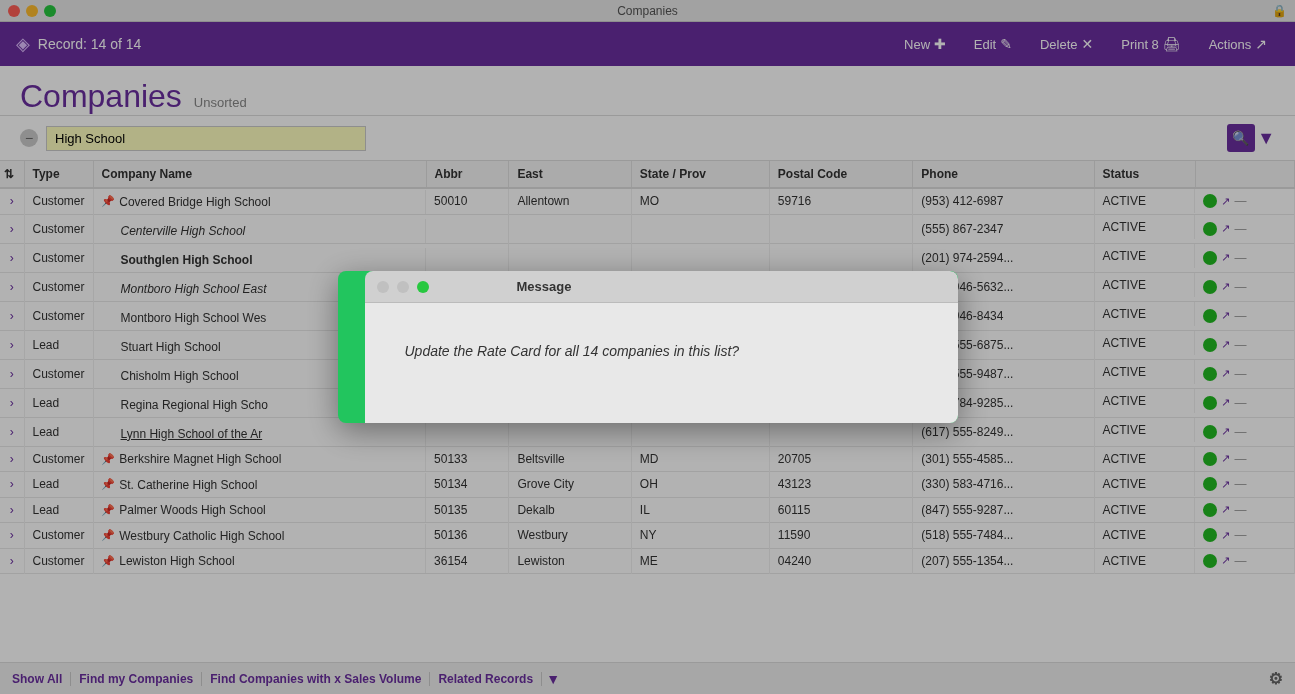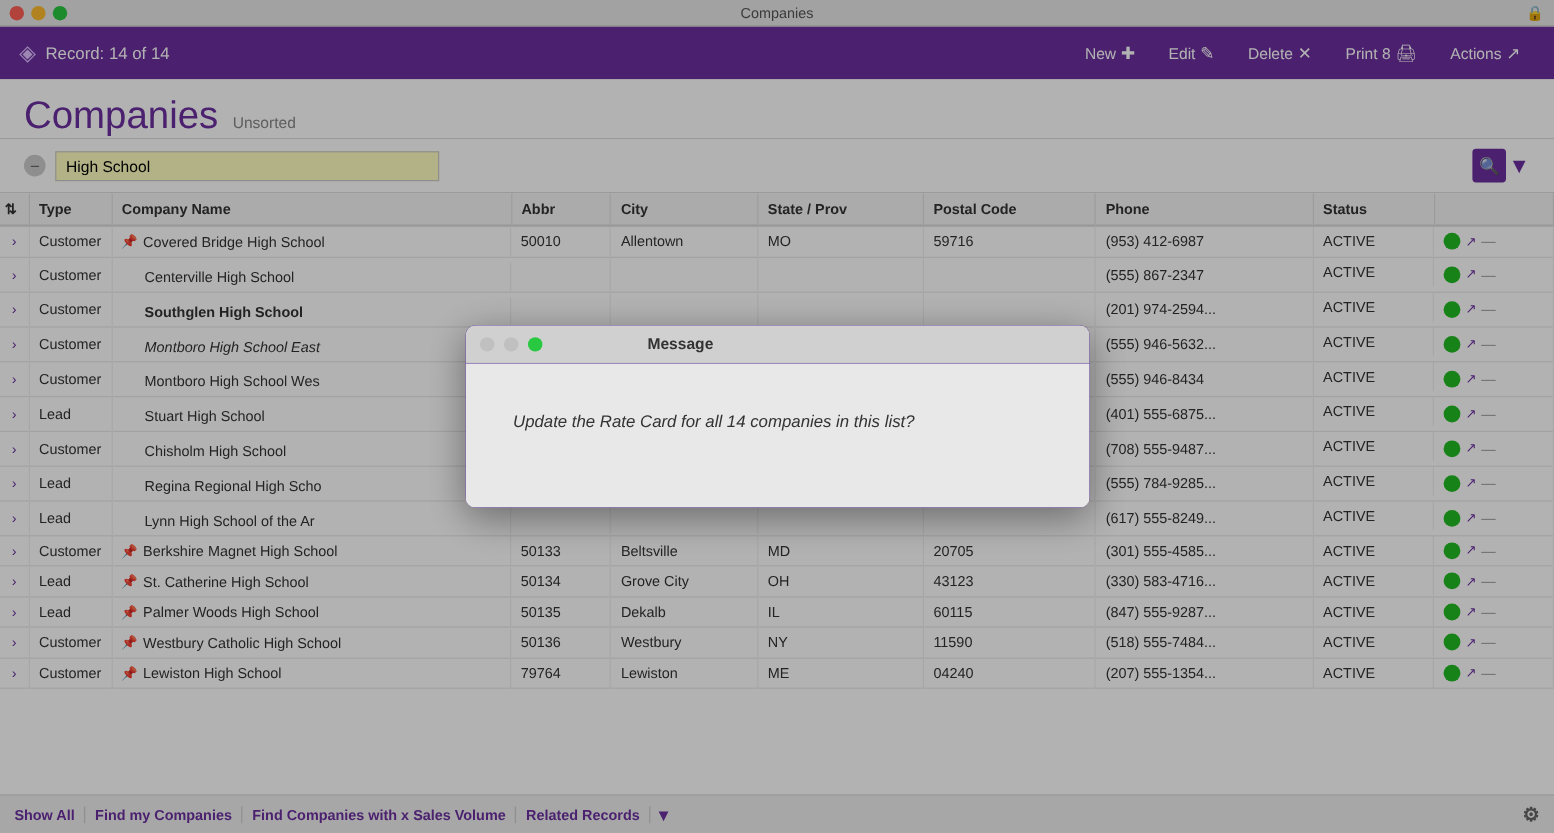--- a/index.html
+++ b/index.html
@@ -230,25 +230,26 @@
     .modal-overlay {
       position: fixed;
       top: 0; left: 0; right: 0; bottom: 0;
       background: rgba(0,0,0,0.3);
       display: flex;
       align-items: center;
       justify-content: center;
       z-index: 1000;
     }
     .modal {
-      background: #4c1d95;
+      background: #22c55e;
       border-radius: 8px;
       box-shadow: 0 8px 32px rgba(0,0,0,0.4);
-      width: 520px;
+      width: 620px;
       overflow: hidden;
+      padding-left: 27px;
     }
     .modal-titlebar {
       background: #d0d0d0;
       padding: 8px 12px;
       display: flex;
       align-items: center;
       gap: 8px;
       border-bottom: 1px solid #bbb;
       border-radius: 8px 8px 0 0;
     }
@@ -371,21 +372,21 @@
     <div class="table-container">
       <table>
         <thead>
           <tr>
             <th>
               <span>⇅</span>
             </th>
             <th>Type</th>
             <th>Company Name</th>
             <th>Abbr</th>
-            <th>City</th>
+            <th>East</th>
             <th>State / Prov</th>
             <th>Postal Code</th>
             <th>Phone</th>
             <th>Status</th>
             <th></th>
           </tr>
         </thead>
         <tbody id="table-body">
         <tr>
       <td style="color:#6b2fa0;font-size:12px;text-align:center;">›</td>
@@ -406,21 +407,21 @@
         <div class="row-actions">
           <span style="width:14px;height:14px;border-radius:50%;background:#22bb22;display:inline-block;"></span>
           <span class="arrow-icon">↗</span>
           <span class="dash-icon">—</span>
         </div>
       </td>
     </tr>
             <tr>
       <td style="color:#6b2fa0;font-size:12px;text-align:center;">›</td>
       <td>Customer</td>
-      <td style="display:flex;align-items:center;gap:4px;">
+      <td style="display:flex;align-items:center;gap:4px;font-style:italic;">
         <span style="width:15px;display:inline-block;"></span>
         Centerville High School
       </td>
       <td></td>
       <td></td>
       <td></td>
       <td></td>
       <td>(555) 867-2347</td>
       <td style="display:flex;align-items:center;gap:6px;">
         <span>ACTIVE</span>
@@ -567,21 +568,21 @@
         <div class="row-actions">
           <span style="width:14px;height:14px;border-radius:50%;background:#22bb22;display:inline-block;"></span>
           <span class="arrow-icon">↗</span>
           <span class="dash-icon">—</span>
         </div>
       </td>
     </tr>
             <tr>
       <td style="color:#6b2fa0;font-size:12px;text-align:center;">›</td>
       <td>Lead</td>
-      <td style="display:flex;align-items:center;gap:4px;">
+      <td style="display:flex;align-items:center;gap:4px;text-decoration:underline;">
         <span style="width:15px;display:inline-block;"></span>
         Lynn High School of the Ar
       </td>
       <td></td>
       <td></td>
       <td></td>
       <td></td>
       <td>(617) 555-8249...</td>
       <td style="display:flex;align-items:center;gap:6px;">
         <span>ACTIVE</span>
@@ -686,21 +687,21 @@
         </div>
       </td>
     </tr>
             <tr>
       <td style="color:#6b2fa0;font-size:12px;text-align:center;">›</td>
       <td>Customer</td>
       <td style="display:flex;align-items:center;gap:4px;">
         <span style="color:#888;font-size:11px;">📌</span>
         Lewiston High School
       </td>
-      <td>79764</td>
+      <td>36154</td>
       <td>Lewiston</td>
       <td>ME</td>
       <td>04240</td>
       <td>(207) 555-1354...</td>
       <td style="display:flex;align-items:center;gap:6px;">
         <span>ACTIVE</span>
       </td>
       <td>
         <div class="row-actions">
           <span style="width:14px;height:14px;border-radius:50%;background:#22bb22;display:inline-block;"></span>

